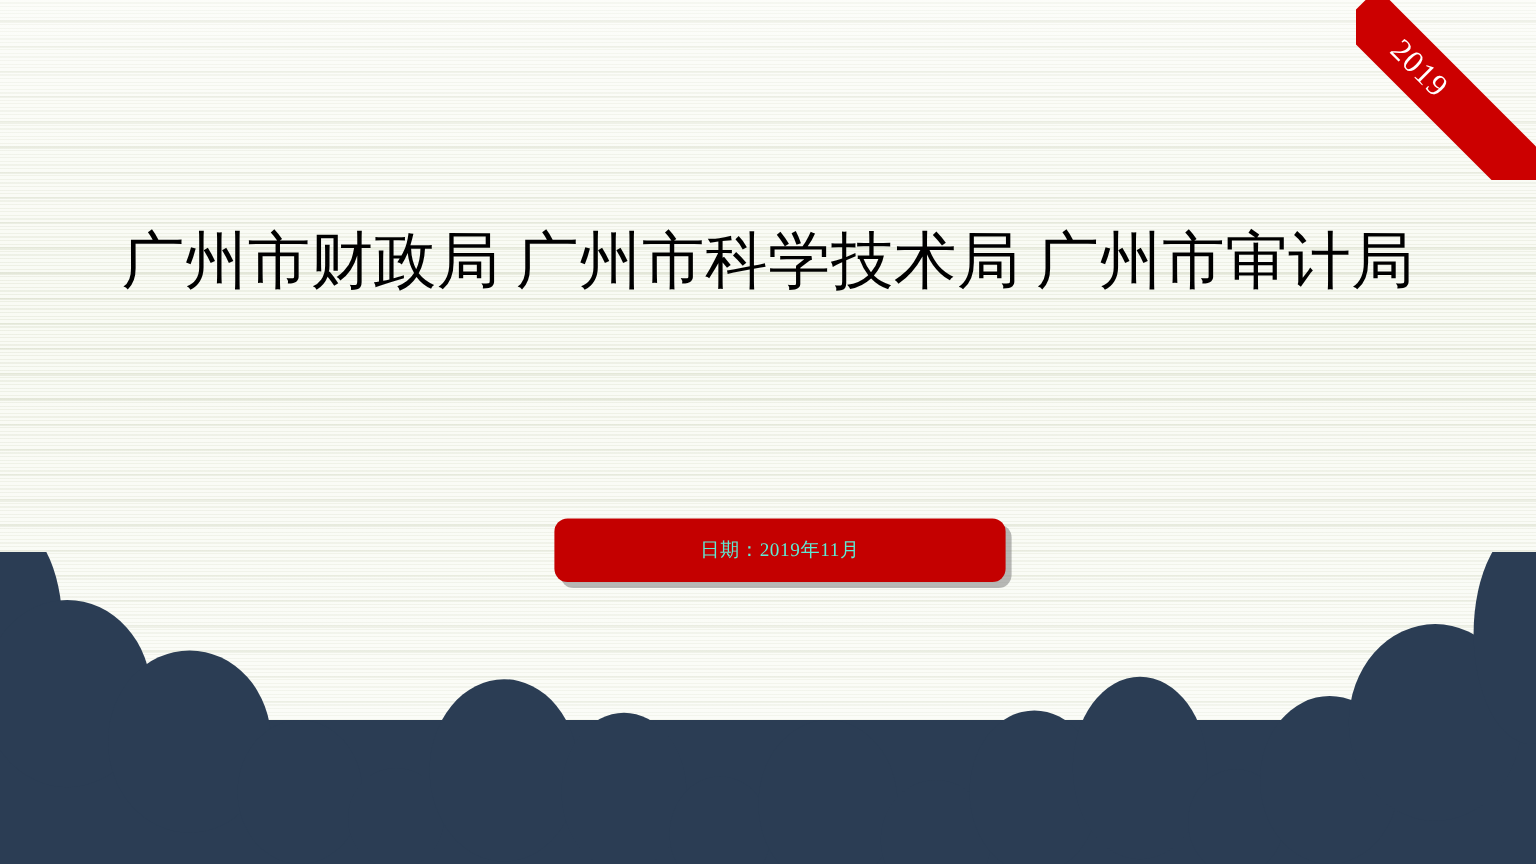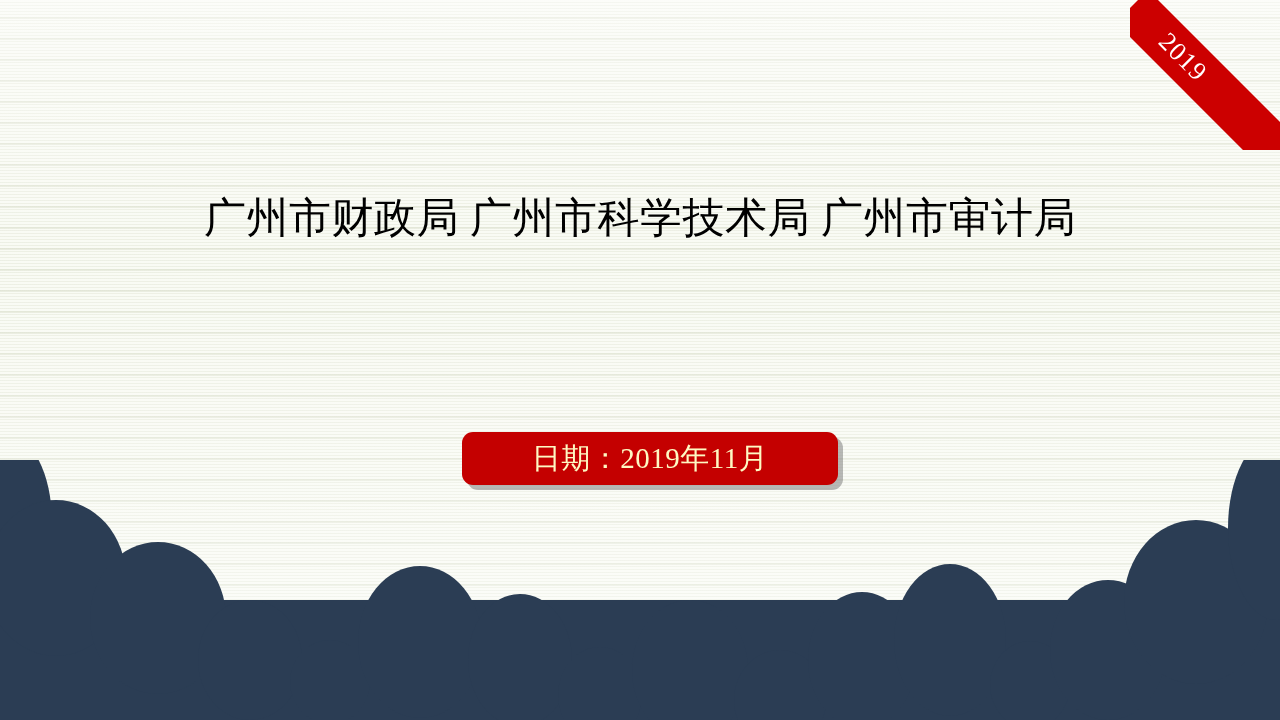--- a/index.html
+++ b/index.html
@@ -97,21 +97,21 @@
     position: absolute;
     left: 0;
     right: 0;
     top: 192px;
     text-align: center;
     z-index: 20;
   }
   #title-block .title-line {
     display: block;
     color: #000000;
-    font-size: 42px;
+    font-size: 52px;
     line-height: 53px;
     letter-spacing: 0.5px;
     font-family: "Liberation Serif", "DejaVu Serif", serif;
     white-space: nowrap;
   }
 
   
   #date-badge-wrap {
     position: absolute;
     left: 462px;
@@ -123,22 +123,22 @@
     width: 376px;
     height: 53px;
     border-radius: 11px;
     background: #c40000;
     box-shadow: 5px 5px 0 rgba(128,128,128,0.55);
     display: flex;
     align-items: center;
     justify-content: center;
   }
   #date-badge .date-text {
-    color: #fef9c3;
-    font-size: 29px;
+    color: #5eead4;
+    font-size: 16px;
     letter-spacing: 0.5px;
     font-family: "Liberation Serif", "DejaVu Serif", serif;
     white-space: nowrap;
     line-height: 1;
   }
 
   
   #cloud-decoration {
     position: absolute;
     left: 0;

